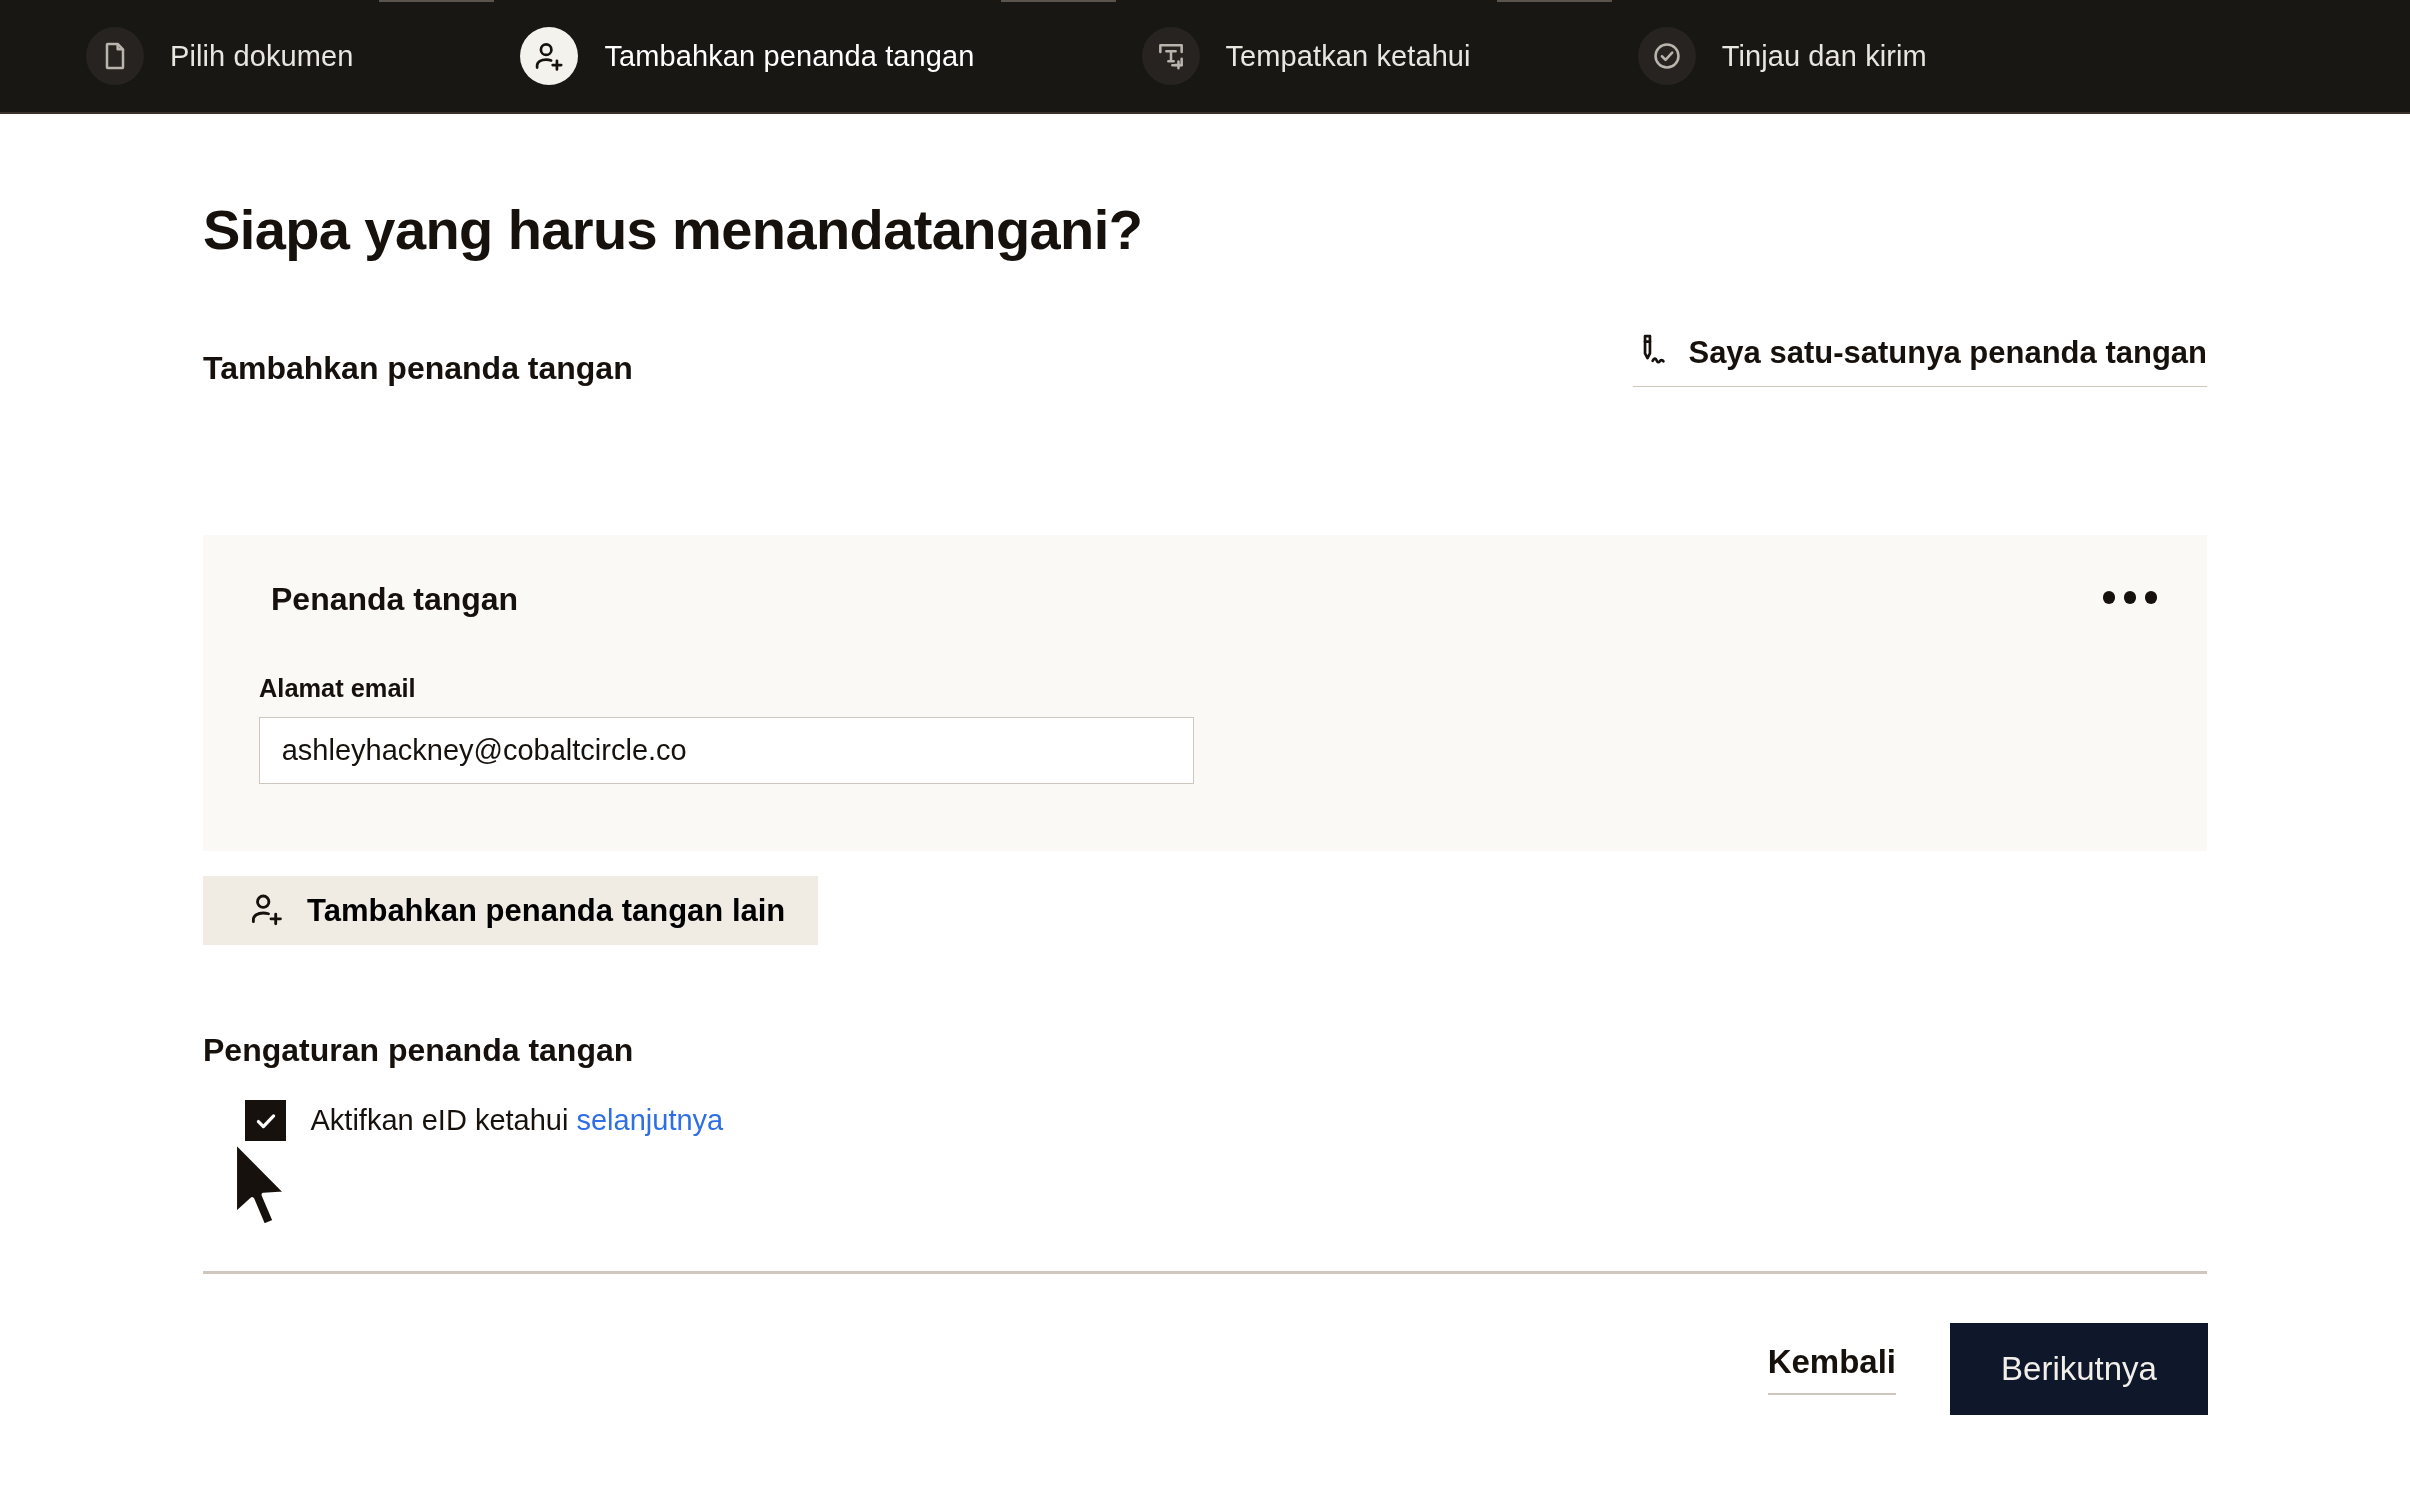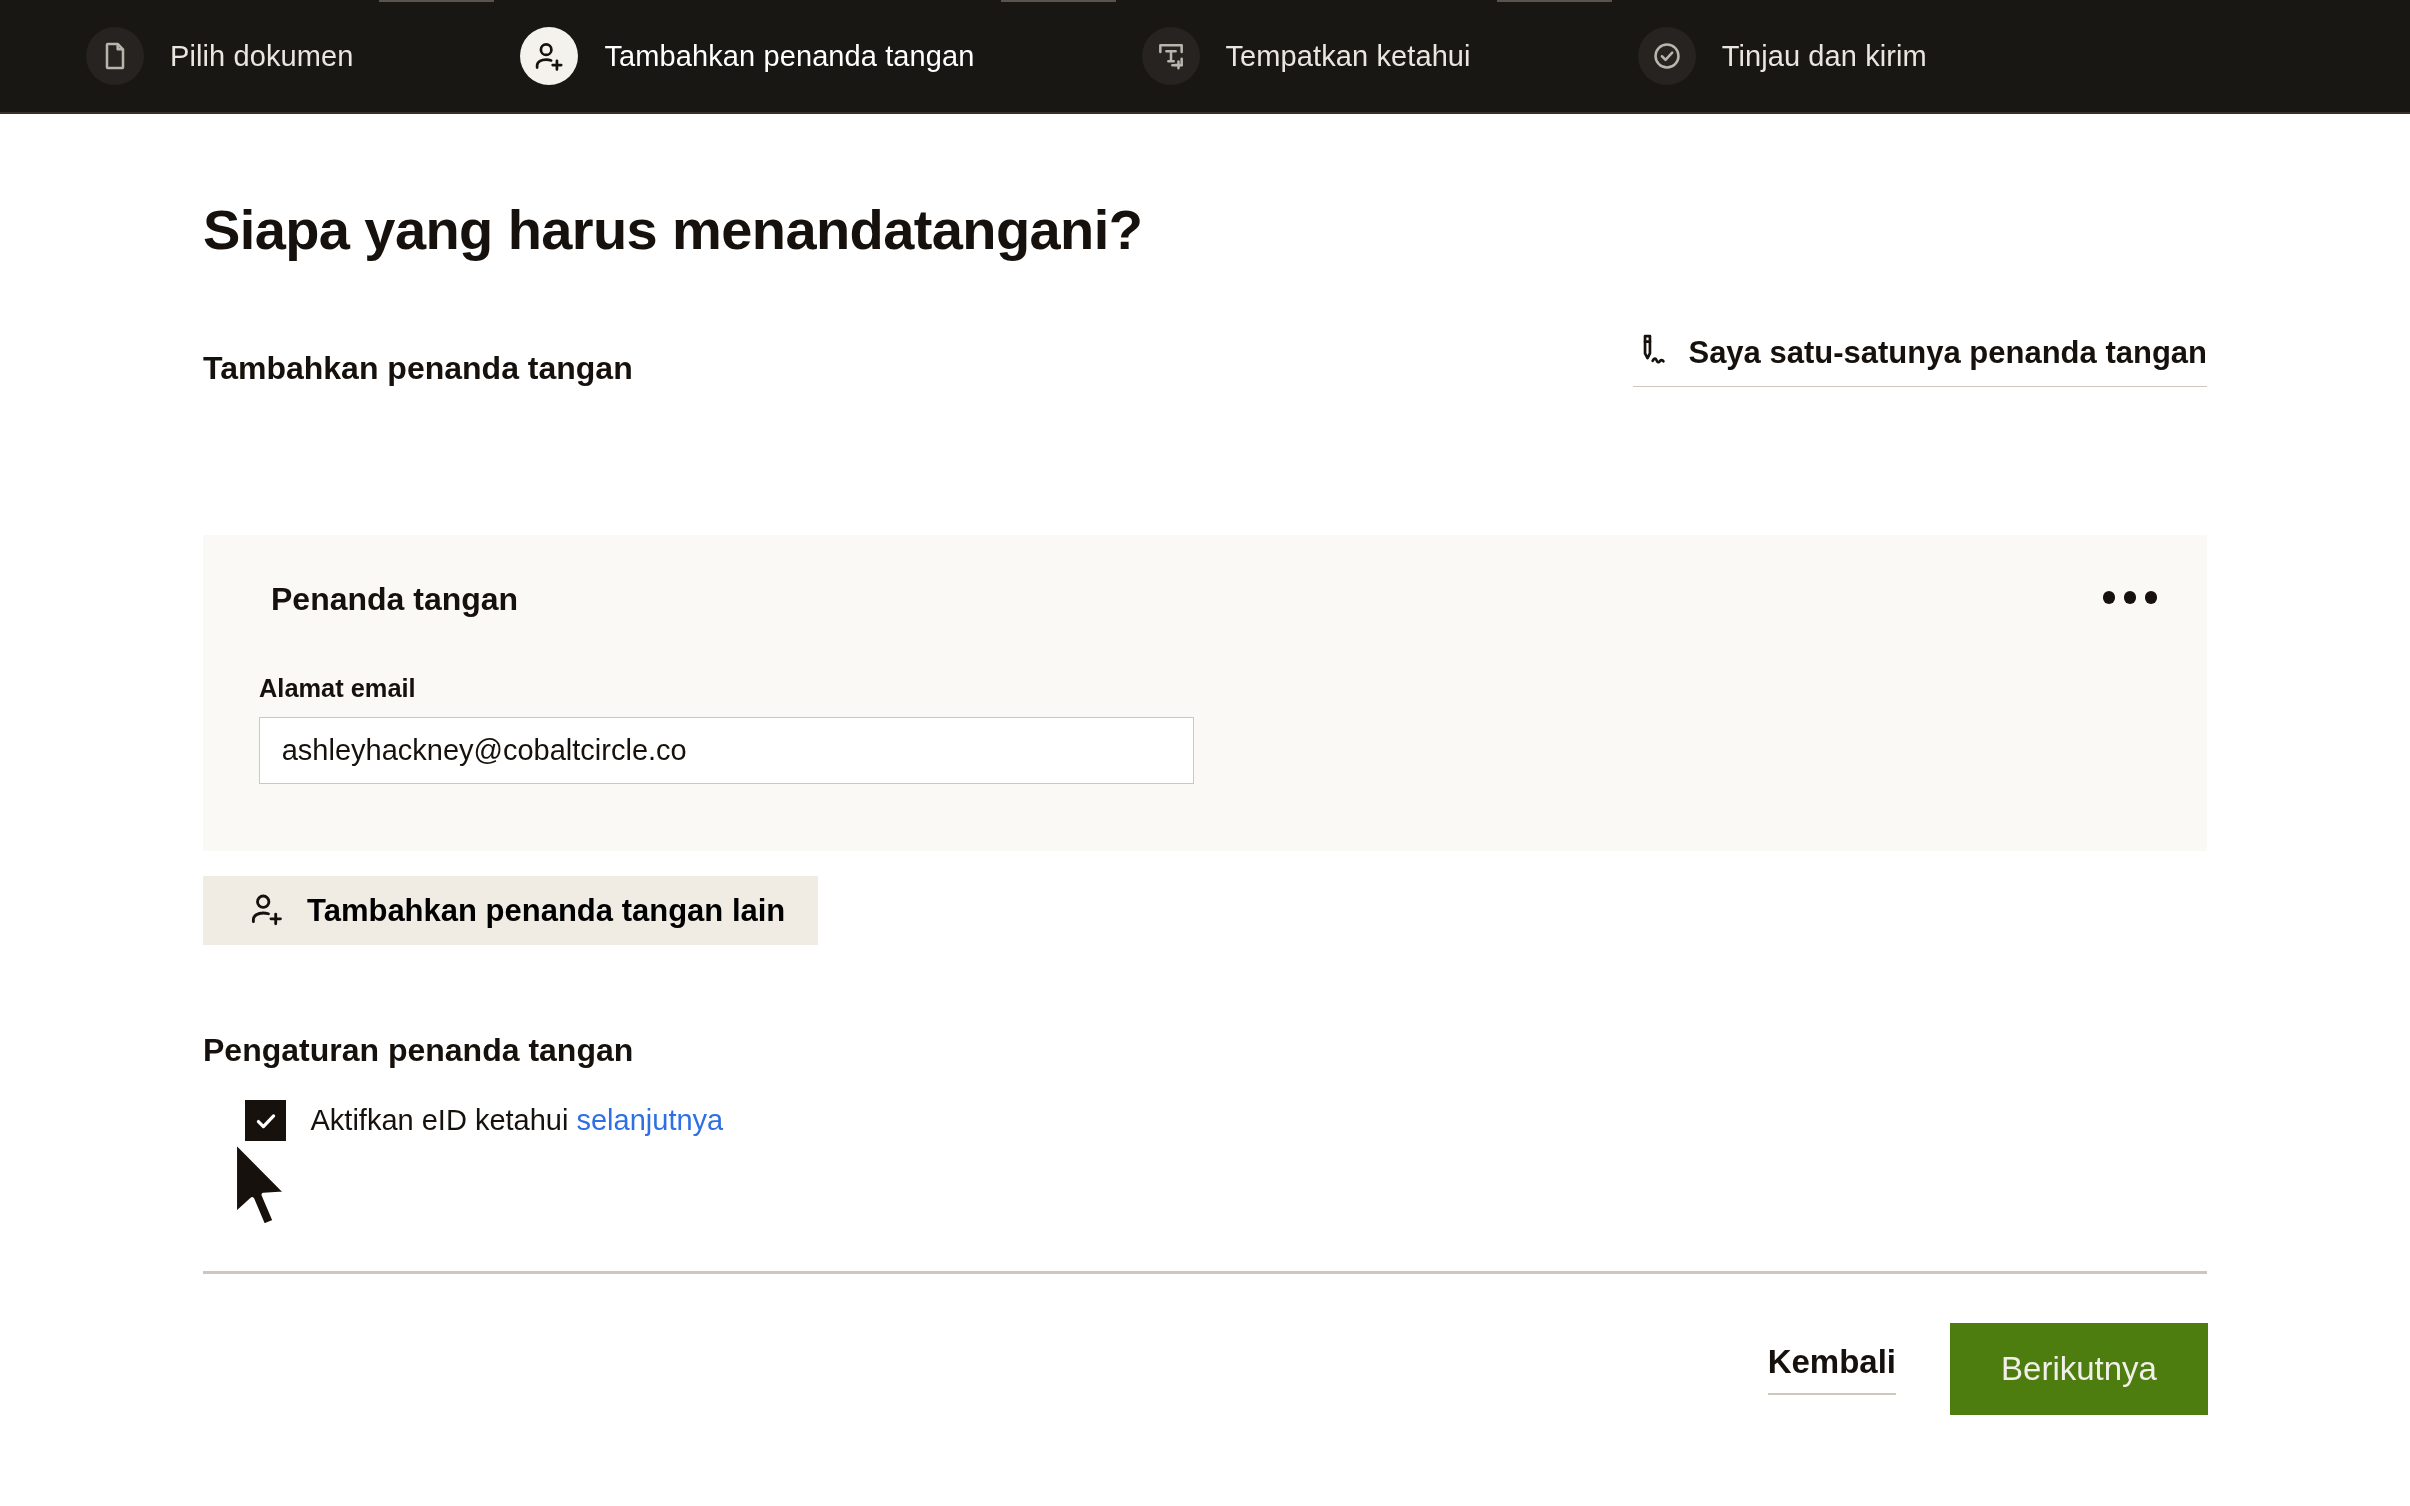--- a/index.html
+++ b/index.html
@@ -264,21 +264,21 @@
     background: none;
     border: none;
     border-bottom: 2.8px solid #cdc7bd;
     padding: 0 0 11.3px 0;
     cursor: pointer;
     font-family: "Liberation Sans", sans-serif;
   }
   .next-btn {
     width: 258px;
     height: 92px;
-    background: #4d7c0f;
+    background: #0f172a;
     border: none;
     color: #f2efea;
     font-size: 33px;
     font-weight: 400;
     cursor: default;
     font-family: "Liberation Sans", sans-serif;
   }
 </style>
 </head>
 <body>

